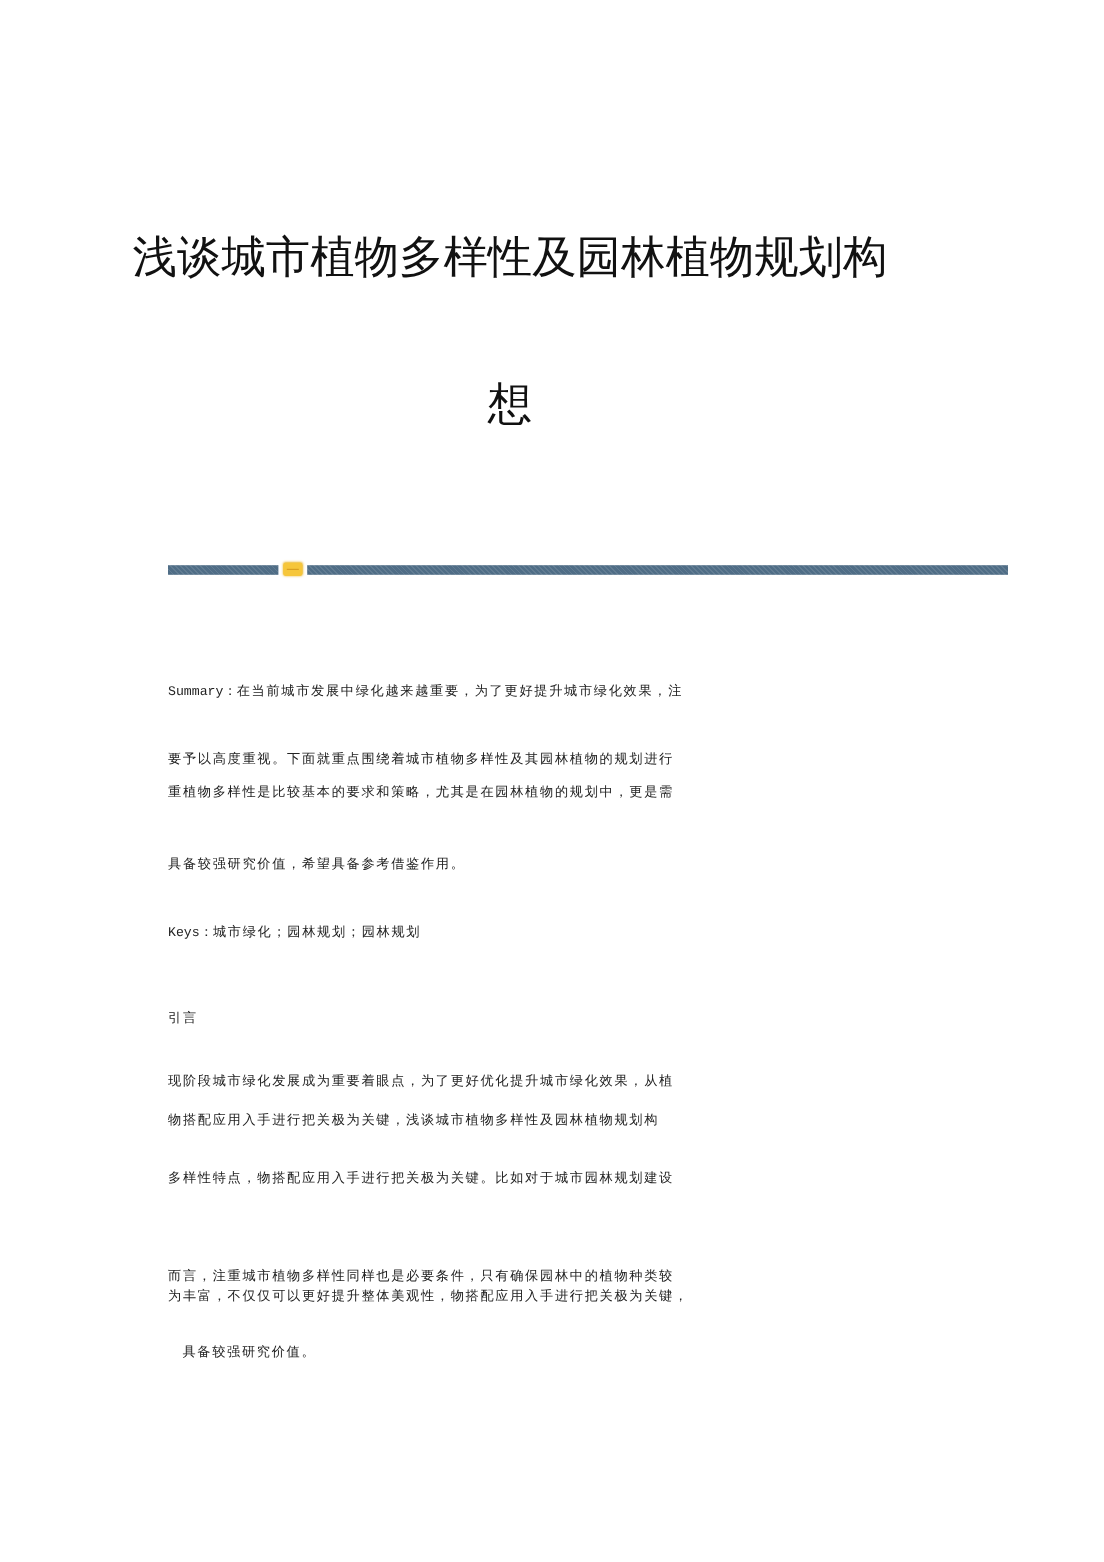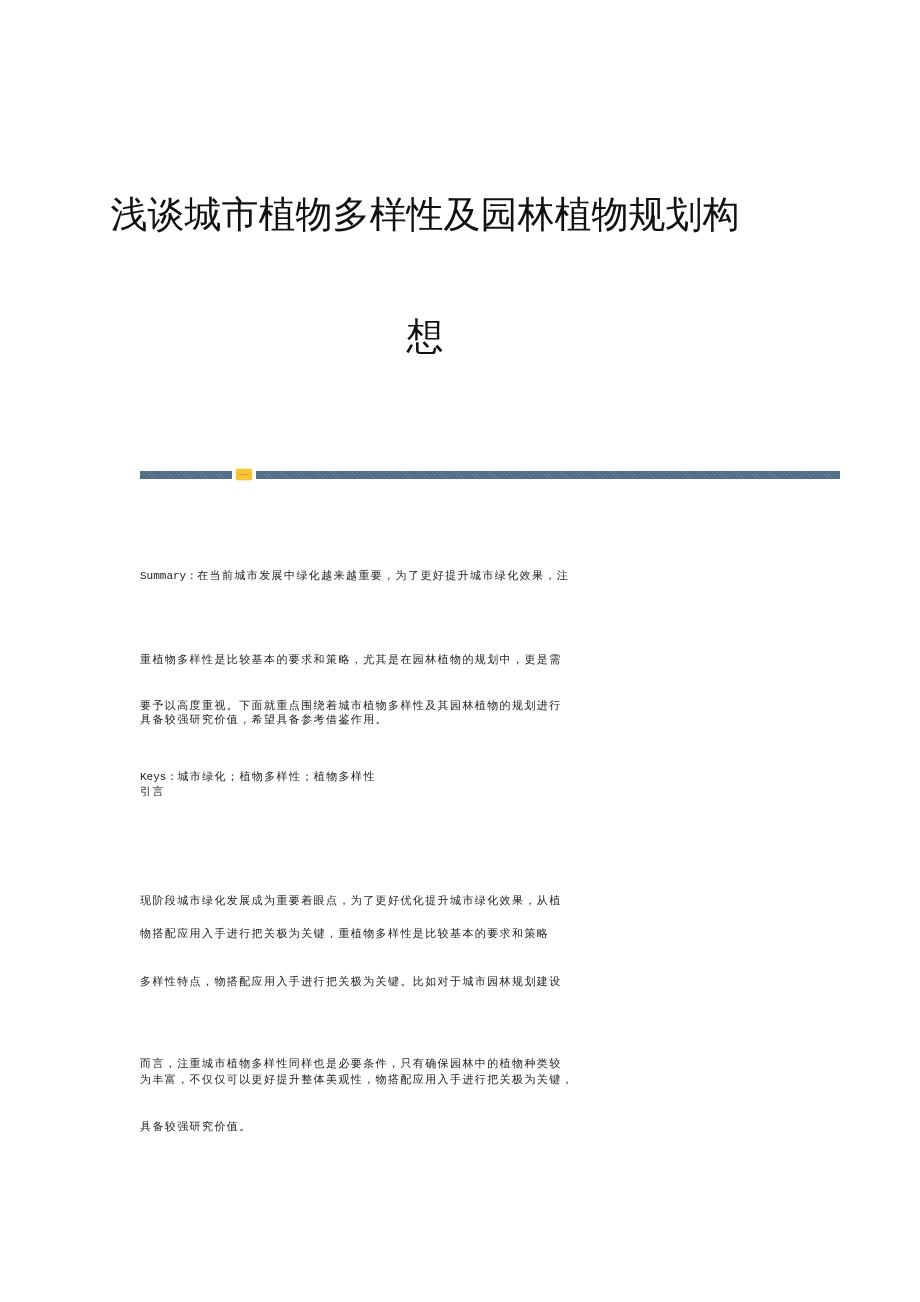--- a/index.html
+++ b/index.html
@@ -30,26 +30,26 @@
 <div>
   <div class="title" id="t1">浅谈城市植物多样性及园林植物规划构</div>
   <div class="title" id="t2">想</div>
 
   <div class="divider" id="bar-left"></div>
   <div class="ornament"></div>
   <div class="divider" id="bar-right"></div>
 
   <div class="line" style="top:568px;"><span class="mono">Summary：</span><span>在当前城市发展中绿化越来越重要，为了更好提升城市绿化效果，注</span></div>
   <div class="line" style="top:652px;">重植物多样性是比较基本的要求和策略，尤其是在园林植物的规划中，更是需</div>
-  <div class="line" style="top:698px;">要予以高度重视。下面就重点围绕着城市植物多样性及其园林植物的规划进行</div>
+  <div class="line" style="top:625px;">要予以高度重视。下面就重点围绕着城市植物多样性及其园林植物的规划进行</div>
   <div class="line" style="top:712px;">具备较强研究价值，希望具备参考借鉴作用。</div>
 
-  <div class="line" style="top:769px;"><span class="mono">Keys：</span><span>城市绿化；植物多样性；植物多样性</span></div>
+  <div class="line" style="top:769px;"><span class="mono">Keys：</span><span>城市绿化；园林规划；园林规划</span></div>
 
-  <div class="line" style="top:784px;">引言</div>
+  <div class="line" style="top:841px;">引言</div>
 
   <div class="line" style="top:878px;margin-top:15px;">现阶段城市绿化发展成为重要着眼点，为了更好优化提升城市绿化效果，从植</div>
-  <div class="line" style="top:926px;">物搭配应用入手进行把关极为关键，重植物多样性是比较基本的要求和策略</div>
+  <div class="line" style="top:926px;">物搭配应用入手进行把关极为关键，浅谈城市植物多样性及园林植物规划构</div>
   <div class="line" style="top:974px;">多样性特点，物搭配应用入手进行把关极为关键。比如对于城市园林规划建设</div>
   <div class="line" style="top:1024px;margin-top:32px;">而言，注重城市植物多样性同样也是必要条件，只有确保园林中的植物种类较</div>
   <div class="line" style="top:1072px;">为丰富，不仅仅可以更好提升整体美观性，物搭配应用入手进行把关极为关键，</div>
-  <div class="line" style="top:1119px;">具备较强研究价值。</div>
+  <div class="line" style="top:1119px;margin-left:12px;">具备较强研究价值。</div>
 </div>
 
 </body></html>

